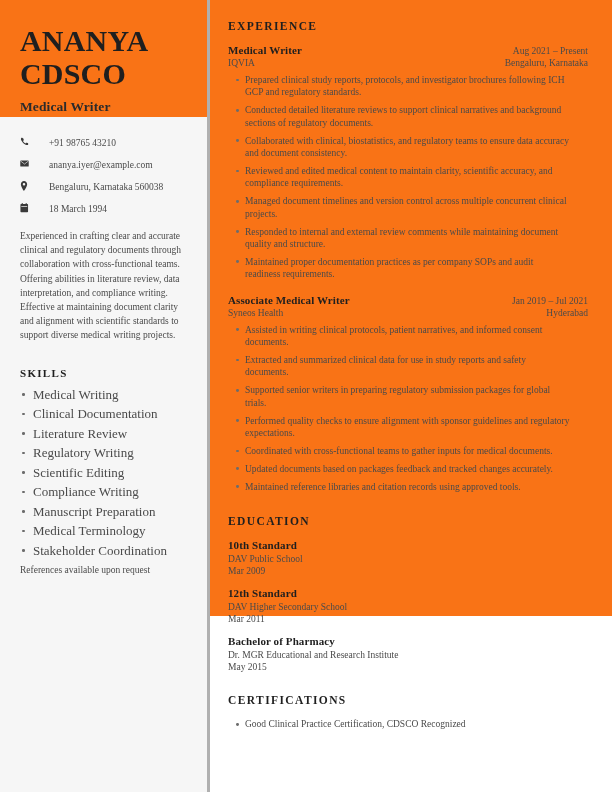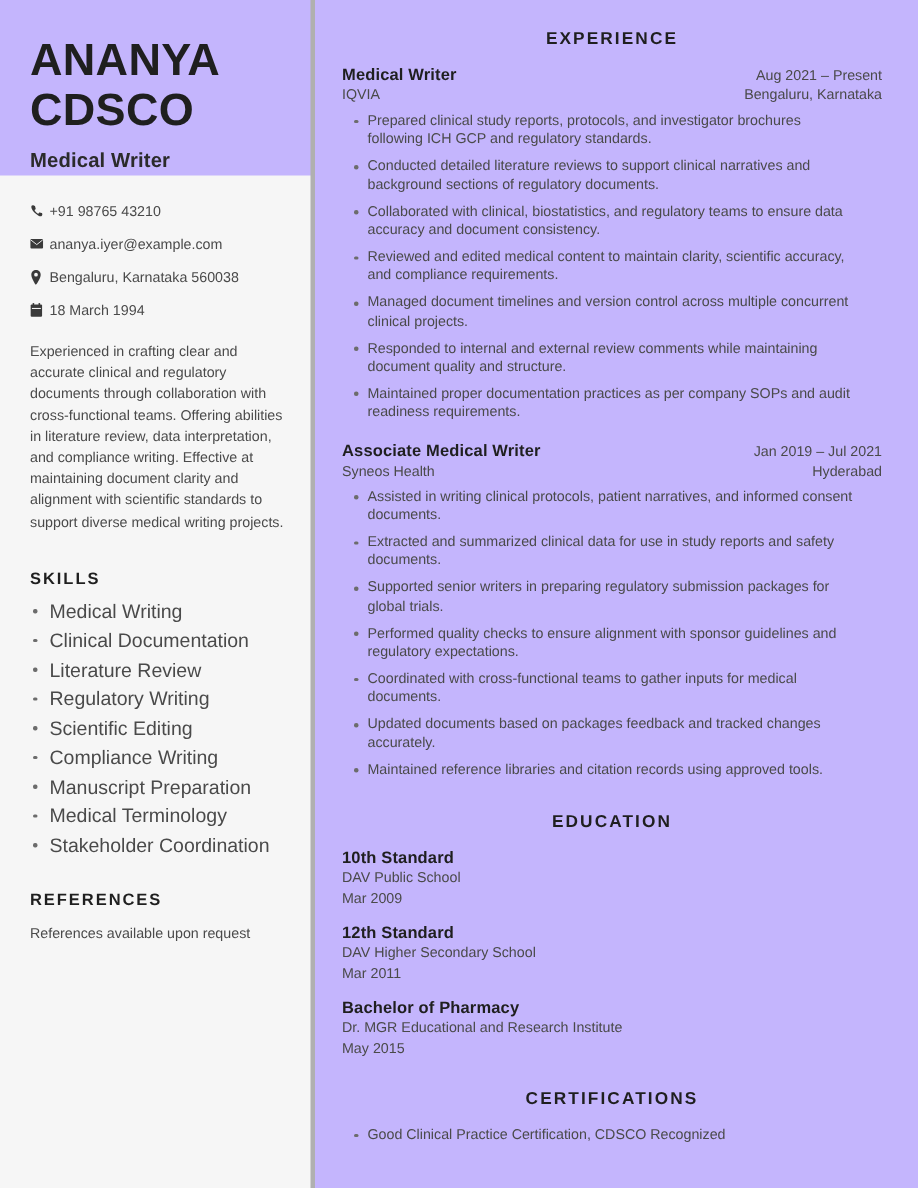--- a/index.html
+++ b/index.html
@@ -11,22 +11,23 @@
     width: 612px;
     height: 792px;
     font-family: "Liberation Sans", sans-serif;
     color: #3c3c3c;
     position: relative;
     overflow: hidden;
   }
   .page {
     position: relative;
     width: 612px;
-    height: 792px;
-    background: #c4b5fd;
+    height: 616px;
+    background: #f97316;
+    font-family: Liberation Serif, serif;
   }
 
   
   .sidebar {
     position: absolute;
     left: 0;
     top: 0;
     width: 208px;
     height: 792px;
     box-sizing: border-box;
@@ -77,20 +78,21 @@
   .contact-block {
     margin-top: 22px;
   }
   .contact-row {
     display: flex;
     align-items: flex-start;
     font-size: 9.5px;
     color: #4a4a4a;
     margin-bottom: 10px;
     line-height: 12px;
+    gap: 16px;
   }
   .contact-ico {
     width: 13px;
     flex: 0 0 13px;
     display: inline-block;
     color: #3a3a3a;
   }
   .contact-ico svg { display: block; }
   .contact-txt { flex: 1; }
 
@@ -147,21 +149,20 @@
     top: 0;
     width: 360px;
     padding-top: 20px;
   }
   .main-heading {
     font-size: 11.5px;
     font-weight: bold;
     letter-spacing: 1.4px;
     color: #1f1f1f;
     margin: 0 0 12px 0;
-    text-align: center;
   }
   .main-heading.spaced { margin-top: 22px; }
 
   .job { margin-bottom: 13px; }
   .job-top {
     display: flex;
     justify-content: space-between;
     align-items: baseline;
   }
   .job-title {
@@ -303,21 +304,20 @@
         <li>Clinical Documentation</li>
         <li>Literature Review</li>
         <li>Regulatory Writing</li>
         <li>Scientific Editing</li>
         <li>Compliance Writing</li>
         <li>Manuscript Preparation</li>
         <li>Medical Terminology</li>
         <li>Stakeholder Coordination</li>
       </ul>
 
-      <div class="side-heading">REFERENCES</div>
       <div class="refs-text">References available upon request</div>
     </div>
   </div>
 
   <div class="main">
 
     <div class="main-heading">EXPERIENCE</div>
 
     <div class="job">
       <div class="job-top">

